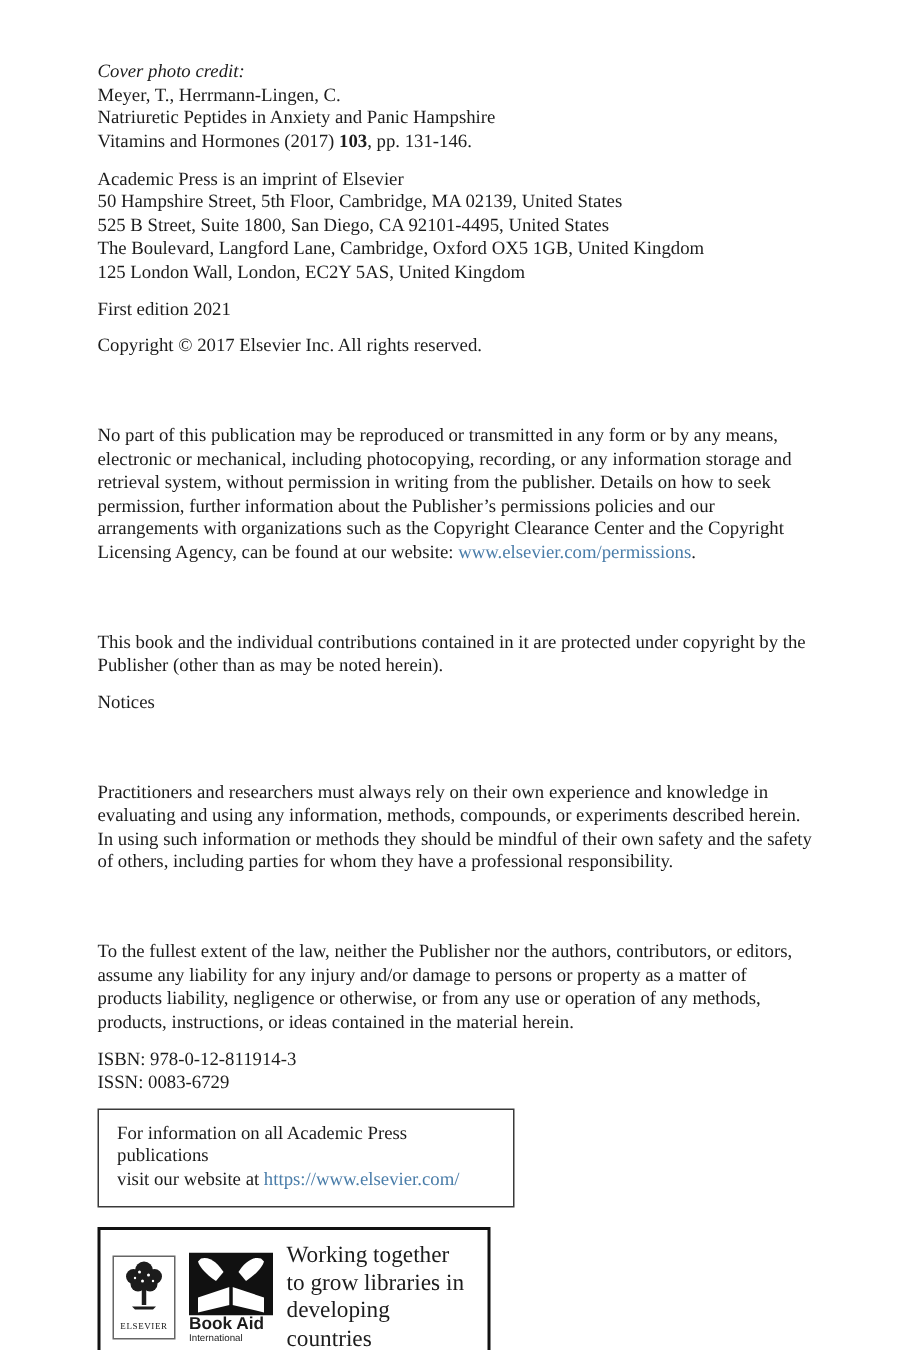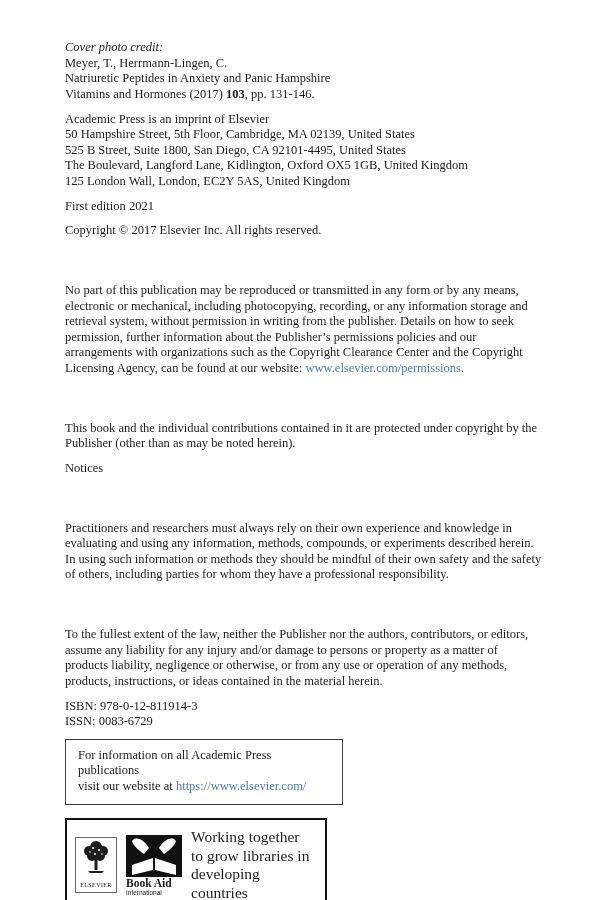--- a/index.html
+++ b/index.html
@@ -52,21 +52,21 @@
     flex: 0 0 auto;
   }
   .elsevier-logo .els-name {
     font-size: 6px;
     letter-spacing: 0.4px;
     margin-top: 1px;
     font-family: "Liberation Serif", serif;
   }
   .bookaid-logo { flex: 0 0 auto; width: 56px; }
   .bookaid-square { width: 56px; height: 42px; display: block; }
-  .bookaid-name { font-weight: bold; font-size: 11.5px; line-height: 1; margin-top: 1px; font-family: Liberation Serif, serif; }
+  .bookaid-name { font-weight: bold; font-size: 11.5px; line-height: 1; margin-top: 1px; font-family: Liberation Sans, sans-serif; }
   .bookaid-sub { font-size: 6.5px; line-height: 1.1; font-family: "Liberation Sans", sans-serif; }
   .tagline {
     font-size: 15.5px;
     line-height: 1.22;
     white-space: pre-line;
   }
   .website-bar {
     background: #141414;
     color: #ffffff;
     text-align: center;
@@ -87,21 +87,21 @@
     <div class="italic">Cover photo credit:</div>
     <div>Meyer, T., Herrmann-Lingen, C.</div>
     <div>Natriuretic Peptides in Anxiety and Panic Hampshire</div>
     <div><span>Vitamins and Hormones (2017) </span><span class="bold">103</span><span>, pp. 131-146.</span></div>
   </div>
 
   <div class="block">
     <div class="addr">Academic Press is an imprint of Elsevier</div>
     <div class="addr">50 Hampshire Street, 5th Floor, Cambridge, MA 02139, United States</div>
     <div class="addr">525 B Street, Suite 1800, San Diego, CA 92101-4495, United States</div>
-    <div class="addr">The Boulevard, Langford Lane, Kidlington, Oxford OX5 1GB, United Kingdom</div>
+    <div class="addr">The Boulevard, Langford Lane, Cambridge, Oxford OX5 1GB, United Kingdom</div>
     <div class="addr">125 London Wall, London, EC2Y 5AS, United Kingdom</div>
   </div>
 
   <div class="block">First edition 2021</div>
 
   <div class="block">Copyright © 2017 Elsevier Inc. All rights reserved.</div>
 
   <div class="block para"><span>No part of this publication may be reproduced or transmitted in any form or by any means, electronic or mechanical, including photocopying, recording, or any information storage and retrieval system, without permission in writing from the publisher. Details on how to seek permission, further information about the Publisher’s permissions policies and our arrangements with organizations such as the Copyright Clearance Center and the Copyright Licensing Agency, can be found at our website: </span><span class="link">www.elsevier.com/permissions</span><span>.</span></div>
 
   <div class="block para">This book and the individual contributions contained in it are protected under copyright by the Publisher (other than as may be noted herein).</div>

